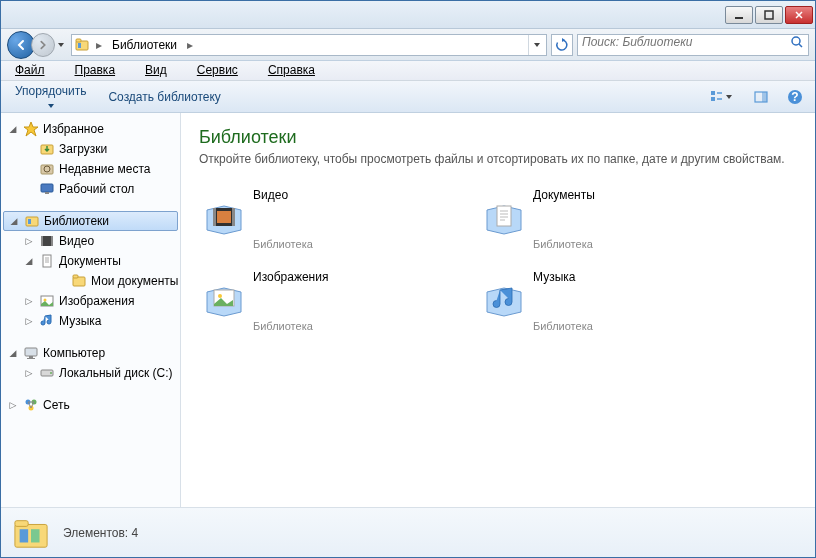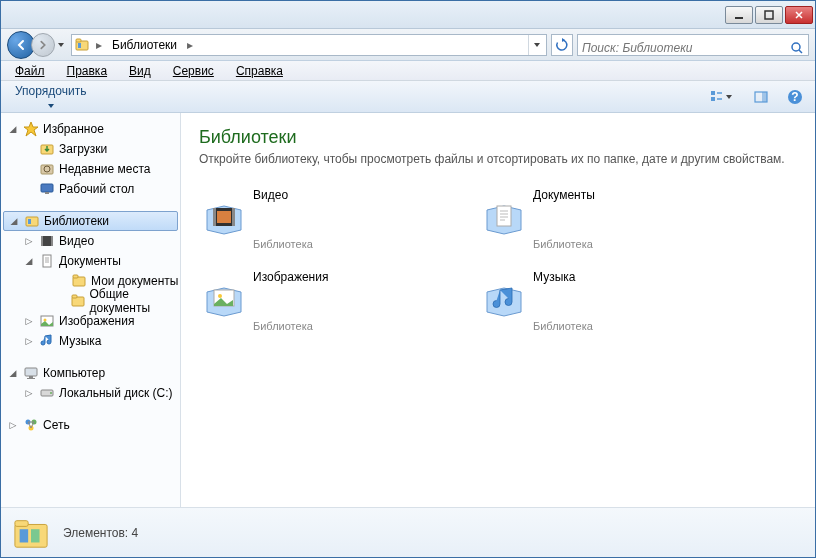--- a/index.html
+++ b/index.html
@@ -19,26 +19,26 @@
 .navcircle.back { background: radial-gradient(circle at 30% 30%, #6aa8e8, #2060a0); border: 1px solid #1a4a7a; }
 .navcircle.fwd { background: radial-gradient(circle at 30% 30%, #e0e8f0, #c0c8d0); border: 1px solid #a0a8b0; margin-left: -4px; width: 24px; height: 24px; }
 .navdrop { width: 12px; height: 20px; display: flex; align-items: center; justify-content: center; cursor: pointer; }
 .addrbar { flex: 1; height: 22px; background: #fff; border: 1px solid #a8b8c8; display: flex; align-items: center; padding: 0 2px; gap: 4px; }
 .addrbar .foldericon { width: 16px; height: 16px; }
 .addrbar .sep { color: #666; padding: 0 2px; }
 .addrbar .crumb { padding: 2px 4px; cursor: pointer; }
 .addrbar .spacer { flex: 1; }
 .addrbar .dropbtn { width: 16px; height: 100%; display: flex; align-items: center; justify-content: center; cursor: pointer; border-left: 1px solid #d0d8e0; }
 .refreshbtn { width: 22px; height: 22px; border: 1px solid #a8b8c8; background: #fff; display: flex; align-items: center; justify-content: center; cursor: pointer; }
-.searchbox { width: 232px; height: 22px; background: #fff; border: 1px solid #a8b8c8; display: flex; align-items: flex-end; padding: 0 4px; }
+.searchbox { width: 232px; height: 22px; background: #fff; border: 1px solid #a8b8c8; display: flex; align-items: flex-start; padding: 0 4px; }
 .searchbox input { flex: 1; border: none; outline: none; font-style: italic; color: #888; font-size: 12px; }
 .searchbox .sicon { width: 14px; height: 14px; color: #3070c0; }
 
 
-.menubar { height: 20px; background: linear-gradient(to bottom, #f4f6fa, #e8ecf4); display: flex; align-items: center; padding: 0 6px; gap: 6px; border-bottom: 1px solid #d0d8e0; }
+.menubar { height: 20px; background: linear-gradient(to bottom, #f4f6fa, #e8ecf4); display: flex; align-items: flex-start; padding: 0 6px; gap: 14px; border-bottom: 1px solid #d0d8e0; }
 .menuitem { padding: 2px 8px; cursor: pointer; }
 .menuitem u { text-decoration: underline; }
 
 
 .toolbar { height: 32px; background: linear-gradient(to bottom, #f2f6fb, #dbe7f4); display: flex; align-items: center; padding: 0 8px; gap: 10px; border-bottom: 1px solid #c0d0e0; }
 .toolbtn { color: #1a4a7a; padding: 4px 6px; cursor: pointer; display: flex; align-items: center; gap: 4px; flex-direction: column; }
 .toolspacer { flex: 1; }
 .tooliconbtn { width: 24px; height: 24px; display: flex; align-items: center; justify-content: center; cursor: pointer; }
 .tooliconbtn.withdrop { width: 36px; }
 
@@ -151,20 +151,21 @@
     <div class="menuitem"><u>Справка</u></div>
   </div>
 
   <div class="toolbar">
     <div class="toolbtn">
       <span>Упорядочить</span>
       <svg width="8" height="8" viewBox="0 0 8 8">
           <path d="M1 2 L4 6 L7 2 Z" fill="#1a4a7a"></path>
         </svg>
     </div>
+    <div class="toolbtn">Создать библиотеку</div>
     <div class="toolspacer"></div>
     <div class="tooliconbtn withdrop">
       <svg width="16" height="16" viewBox="0 0 16 16">
           <rect x="2" y="2" width="4" height="4" fill="#5a9ad8"></rect>
           <rect x="2" y="8" width="4" height="4" fill="#5a9ad8"></rect>
           <path d="M8 4 h5 M8 10 h5" stroke="#5a9ad8" stroke-width="1.5"></path>
         </svg>
       <svg width="8" height="8" viewBox="0 0 8 8">
           <path d="M1 2 L4 6 L7 2 Z" fill="#444"></path>
         </svg>
@@ -246,28 +247,20 @@
             </svg>
           <span>Документы</span>
         </div>
         <div class="treeitem indent2">
           <span class="exp"></span>
           <svg class="ticon" viewBox="0 0 16 16">
               <rect x="2" y="4" width="12" height="9" rx="1" class="ico-folder"></rect>
               <rect x="2" y="2" width="5" height="3" rx="1" class="ico-folder"></rect>
             </svg>
           <span>Мои документы</span>
-        </div>
-        <div class="treeitem indent2">
-          <span class="exp"></span>
-          <svg class="ticon" viewBox="0 0 16 16">
-              <rect x="2" y="4" width="12" height="9" rx="1" class="ico-folder"></rect>
-              <rect x="2" y="2" width="5" height="3" rx="1" class="ico-folder"></rect>
-            </svg>
-          <span>Общие документы</span>
         </div>
         <div class="treeitem indent1">
           <span class="exp">▷</span>
           <svg class="ticon" viewBox="0 0 16 16">
               <rect x="2" y="3" width="12" height="10" fill="#fff" stroke="#888"></rect>
               <circle cx="6" cy="7" r="1.5" fill="#f8c838"></circle>
               <path d="M2 11 L6 8 L10 12 L14 9 V13 H2 Z" fill="#6ab060"></path>
             </svg>
           <span>Изображения</span>
         </div>

